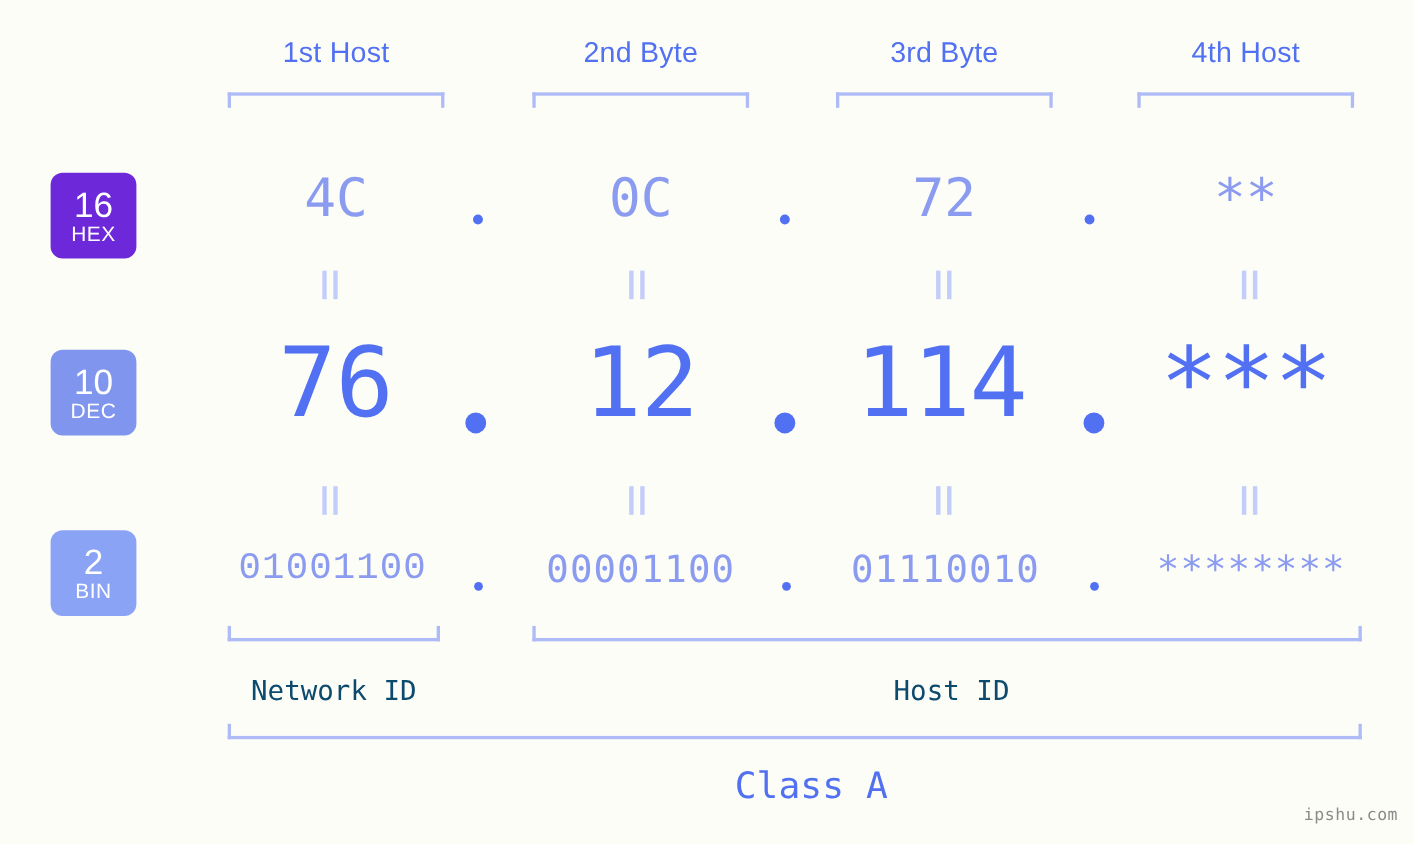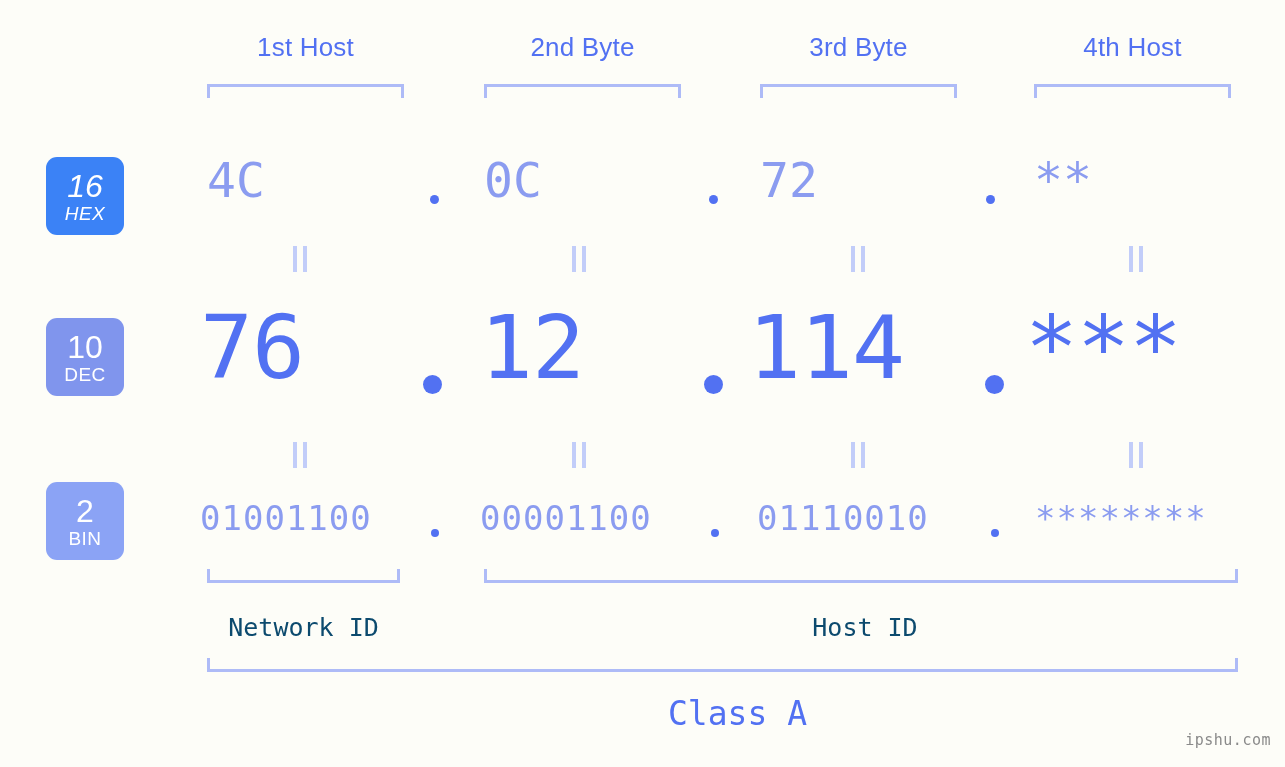--- a/index.html
+++ b/index.html
@@ -72,21 +72,21 @@
   }
   .badge .lbl {
     font-size: 19px;
     font-family: "Liberation Sans", sans-serif;
     letter-spacing: 0.5px;
   }
 
   
   .val {
     position: absolute;
-    text-align: left;
+    text-align: center;
     white-space: nowrap;
     font-family: "DejaVu Sans Mono", "Liberation Mono", monospace;
   }
   .row-hex .val {
     font-size: 48px;
     color: #8b9cf0;
     top: 152px;
   }
   .row-dec .val {
     font-size: 88px;
@@ -163,21 +163,21 @@
   <div class="byte-header" style="left:207px; width:197px;">1st Host</div>
   <div class="byte-header" style="left:484px; width:197px;">2nd Byte</div>
   <div class="byte-header" style="left:760px; width:197px;">3rd Byte</div>
   <div class="byte-header" style="left:1034px; width:197px;">4th Host</div>
 
   <div class="bracket-down" style="left:207px; top:84px; width:197px;"></div>
   <div class="bracket-down" style="left:484px; top:84px; width:197px;"></div>
   <div class="bracket-down" style="left:760px; top:84px; width:197px;"></div>
   <div class="bracket-down" style="left:1034px; top:84px; width:197px;"></div>
 
-  <div class="badge" style="top:157px; background:#3b82f6;font-style:italic;">
+  <div class="badge" style="top:157px; background:#6d28d9;">
     <span class="num">16</span>
     <span class="lbl">HEX</span>
   </div>
   <div class="badge" style="top:318px; background:#8095ed;">
     <span class="num">10</span>
     <span class="lbl">DEC</span>
   </div>
   <div class="badge" style="top:482px; background:#8ba3f5;">
     <span class="num">2</span>
     <span class="lbl">BIN</span>
@@ -233,21 +233,21 @@
   <div class="eq" style="left:851px; top:442px;">
       <span></span>
       <span></span>
     </div>
   <div class="eq" style="left:1129px; top:442px;">
       <span></span>
       <span></span>
     </div>
 
   <div class="row-bin">
-    <div class="val" style="left:200px; width:205px;">01001100</div>
+    <div class="val" style="left:200px; width:205px;font-family:Liberation Mono, monospace;">01001100</div>
     <div class="val" style="left:480px; width:205px;">00001100</div>
     <div class="val" style="left:757px; width:205px;">01110010</div>
     <div class="val" style="left:1035px; width:205px;">********</div>
 
     <div class="dot dot-bin" style="left:431px;"></div>
     <div class="dot dot-bin" style="left:711px;"></div>
     <div class="dot dot-bin" style="left:991px;"></div>
   </div>
 
   <div class="bracket-up" style="left:207px; top:569px; width:193px;"></div>

